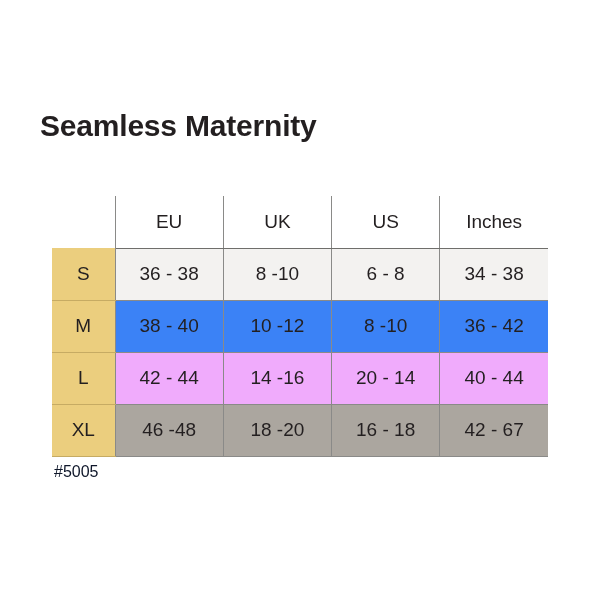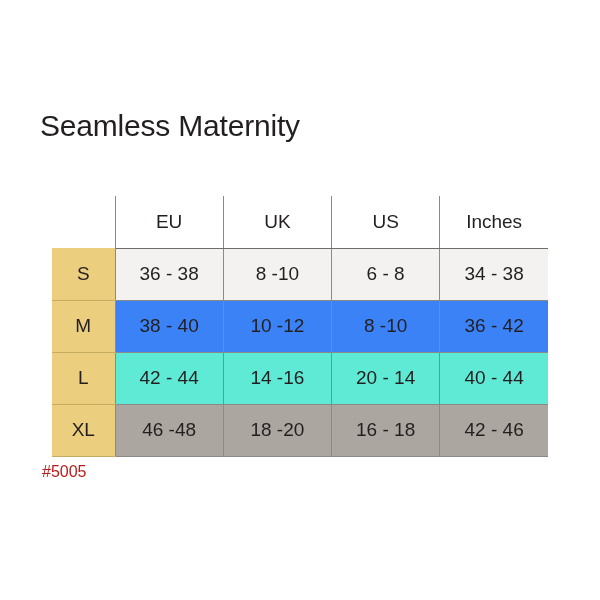--- a/index.html
+++ b/index.html
@@ -25,21 +25,21 @@
   
   .title-block {
     position: absolute;
     left: 40px;
     top: 108px;
     width: 430px;
   }
   .title-line {
     font-size: 30px;
     line-height: 35px;
-    font-weight: 400;
+    font-weight: 700;
     letter-spacing: -0.2px;
     color: #231f20;
     white-space: nowrap;
   }
 
   
   .size-table {
     position: absolute;
     left: 52px;
     top: 196px;
@@ -86,31 +86,31 @@
 
   
   .data-cell {
     border-right: 1px solid #8a8a88;
     border-bottom: 1px solid #8a8a88;
   }
   .data-cell.last { border-right: none; }
 
   tr.row-s  .data-cell { background: #f3f2f0; }
   tr.row-m  .data-cell { background: #3b82f6; }
-  tr.row-l  .data-cell { background: #5eead4; margin-top: 40px; }
+  tr.row-l  .data-cell { background: #f0abfc; margin-top: 40px; }
   tr.row-xl .data-cell { background: #aba69f; }
 
   
   .product-code {
     position: absolute;
-    left: 42px;
+    left: 54px;
     top: 463px;
     font-size: 16px;
     font-weight: 400;
-    color: #b91c1c;
+    color: #0f172a;
   }
 </style>
 </head>
 <body>
 
 <div class="page">
 
   <div class="title-block">
     <div class="title-line">Seamless Maternity</div>
   </div>
@@ -152,20 +152,20 @@
         <td class="data-cell">42 - 44</td>
         <td class="data-cell">14 -16</td>
         <td class="data-cell">20 - 14</td>
         <td class="data-cell last">40 - 44</td>
       </tr>
       <tr class="row-xl">
         <td class="size-cell">XL</td>
         <td class="data-cell">46 -48</td>
         <td class="data-cell">18 -20</td>
         <td class="data-cell">16 - 18</td>
-        <td class="data-cell last">42 - 46</td>
+        <td class="data-cell last">42 - 67</td>
       </tr>
     </tbody>
   </table>
 
   <div class="product-code">#5005</div>
 
 </div>
 
 </body></html>

